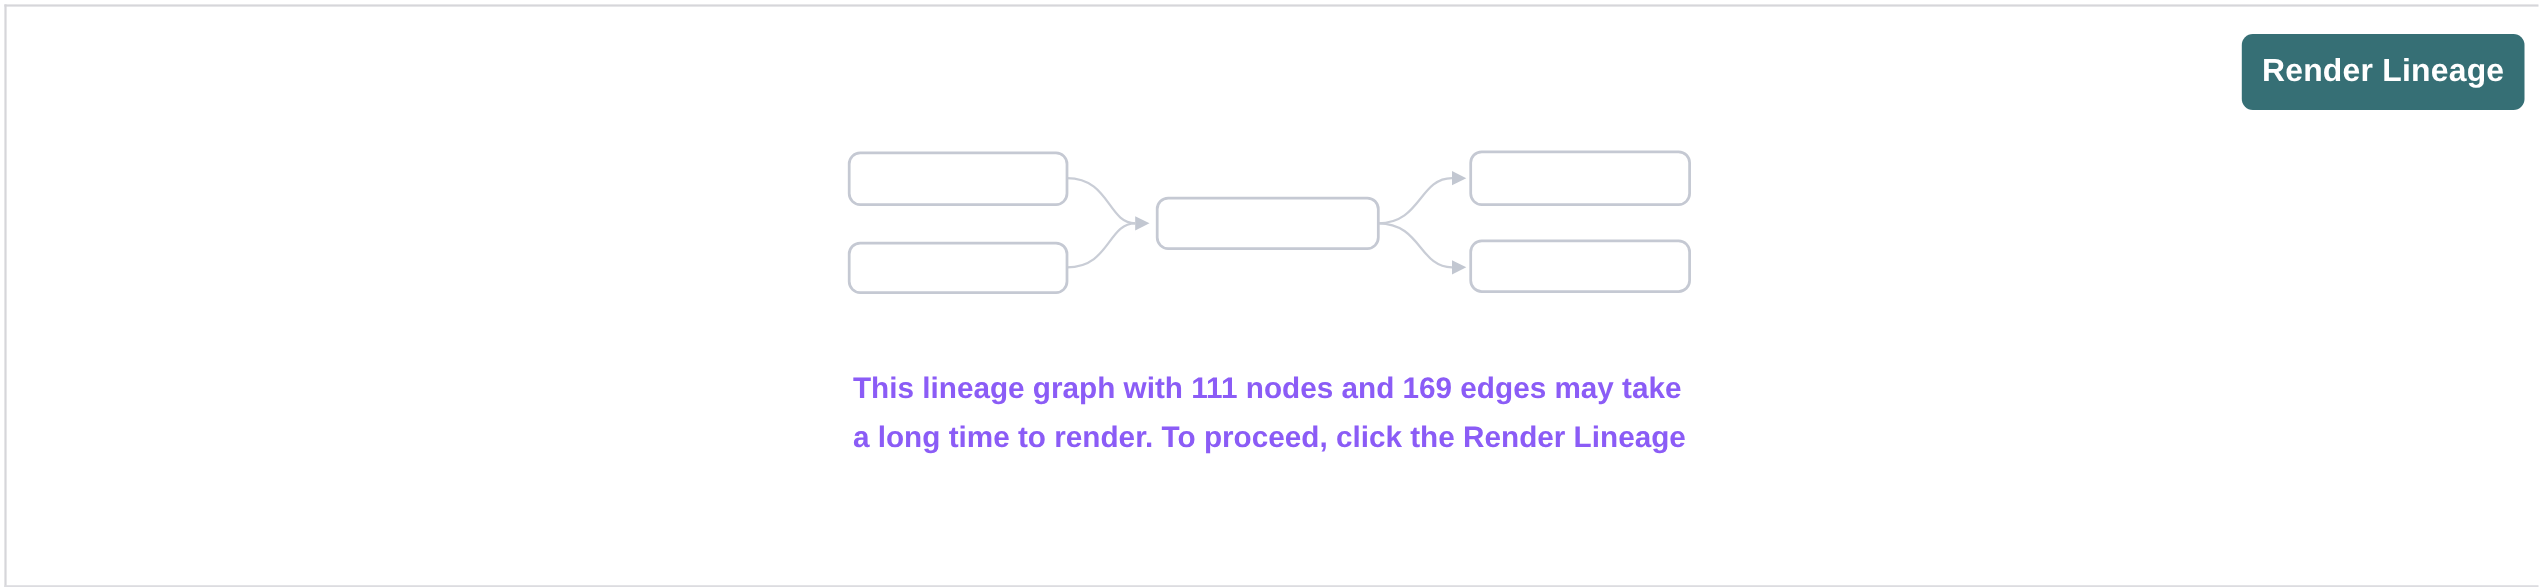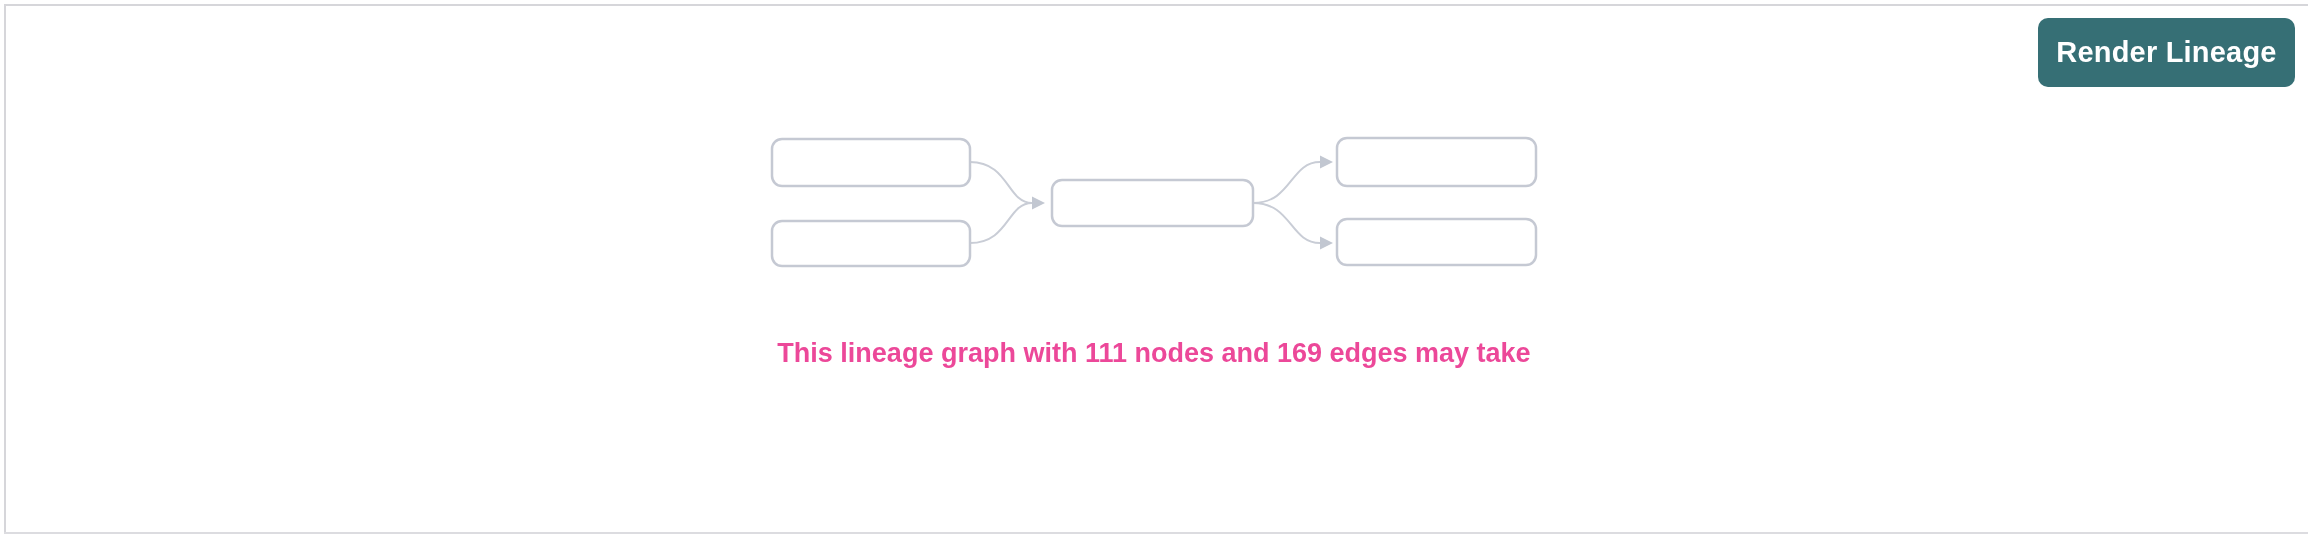--- a/index.html
+++ b/index.html
@@ -28,21 +28,21 @@
     background: #d6d6da;
   }
   .border-bottom {
     position: absolute;
     left: 4px; right: 0; bottom: 0;
     height: 2px;
     background: #dcdce0;
   }
   .render-btn {
     position: absolute;
-    top: 18px;
+    top: 31px;
     right: 13px;
     width: 257px;
     height: 69px;
     background: #366f75;
     color: #ffffff;
     border: none;
     border-radius: 10px;
     font-family: "Liberation Sans", sans-serif;
     font-size: 29px;
     font-weight: 700;
@@ -71,21 +71,21 @@
   .illustration .node {
     fill: #ffffff;
     stroke: #c5c9d3;
     stroke-width: 2.5;
   }
   .message {
     position: absolute;
     top: 331px;
     left: 50%;
     transform: translateX(-50%);
-    color: #ec4899;
+    color: #8b5cf6;
     font-size: 27px;
     line-height: 44px;
     font-weight: 700;
   }
   .message .line {
     white-space: nowrap;
   }
 </style>
 </head>
 <body>
@@ -111,15 +111,16 @@
 
     <rect class="node" x="3" y="8" width="198" height="47" rx="10"></rect>
     <rect class="node" x="3" y="90" width="198" height="45" rx="10"></rect>
     <rect class="node" x="283" y="49" width="201" height="46" rx="10"></rect>
     <rect class="node" x="568" y="7" width="199" height="48" rx="10"></rect>
     <rect class="node" x="568" y="88" width="199" height="46" rx="10"></rect>
   </svg>
 
   <div class="message">
     <div class="line">This lineage graph with 111 nodes and 169 edges may take</div>
+    <div class="line">a long time to render. To proceed, click the Render Lineage</div>
   </div>
 
 </div>
 
 </body></html>

